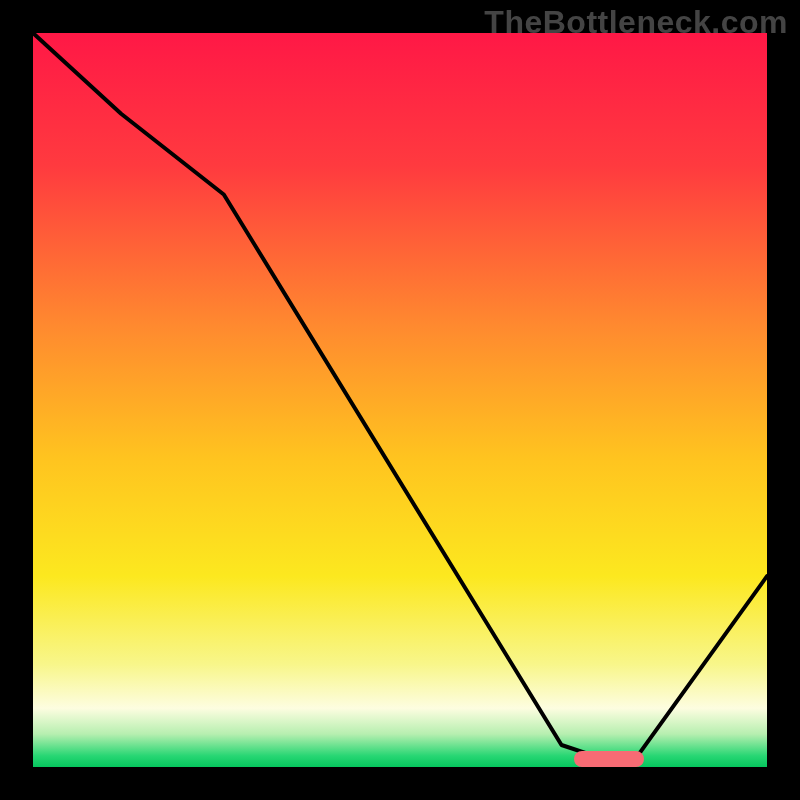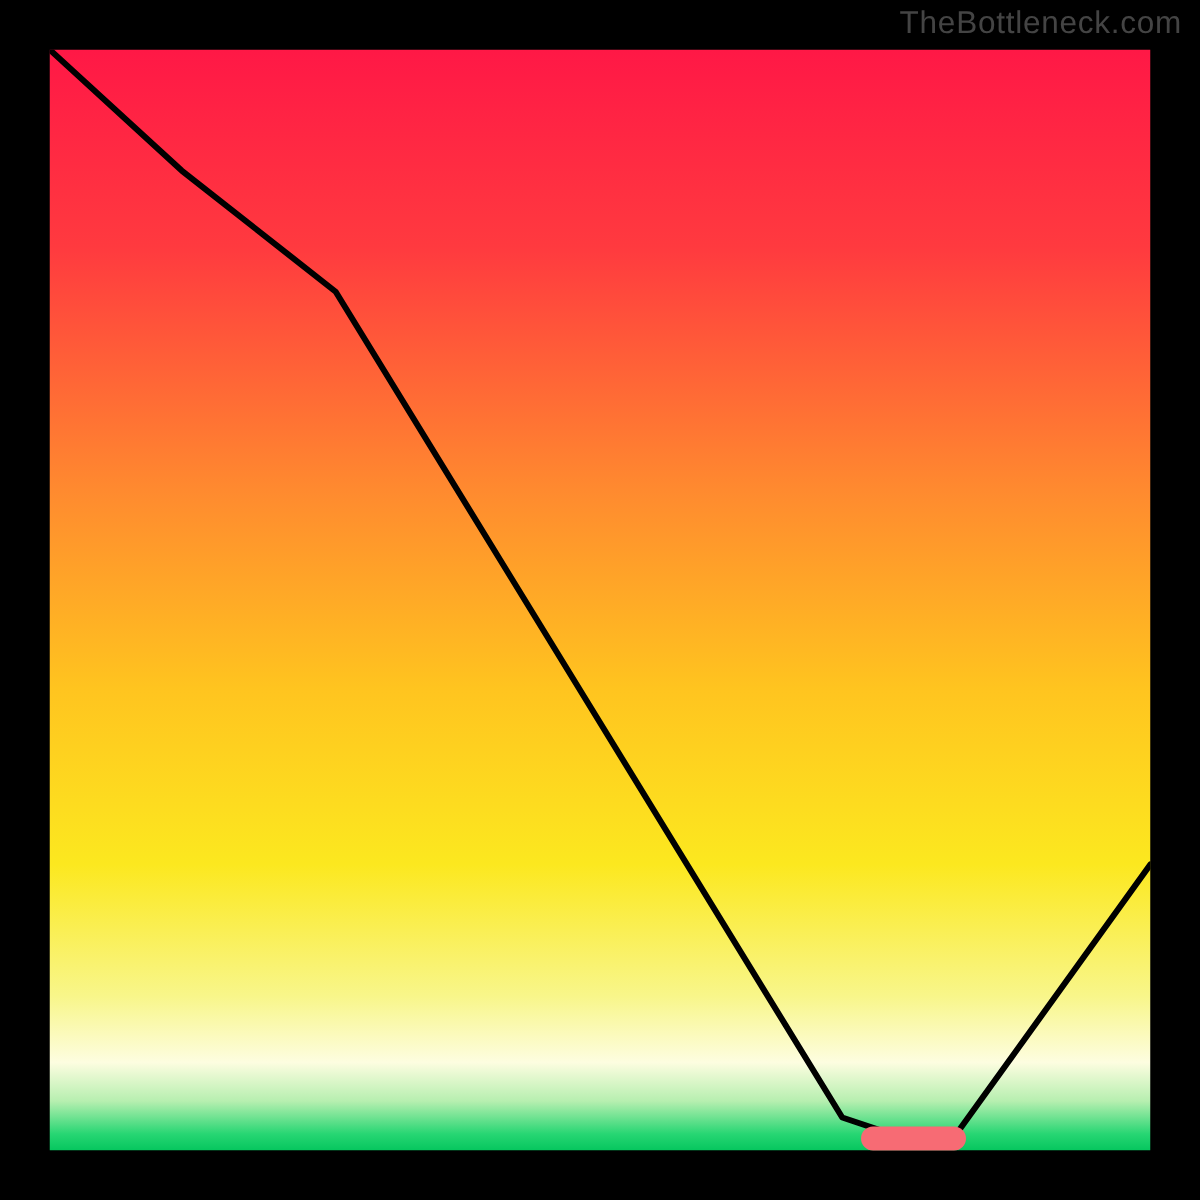--- a/index.html
+++ b/index.html
@@ -17,22 +17,22 @@
     top: 0;
     width: 800px;
     height: 800px;
     background: #000;
   }
   .watermark {
     position: absolute;
     top: 4px;
     right: 12px;
     color: #444;
-    font-size: 21px;
-    font-weight: 400;
+    font-size: 32px;
+    font-weight: 700;
     letter-spacing: 0.5px;
     z-index: 10;
   }
   .plot {
     position: absolute;
     left: 33px;
     top: 33px;
     width: 734px;
     height: 734px;
     z-index: 1;

